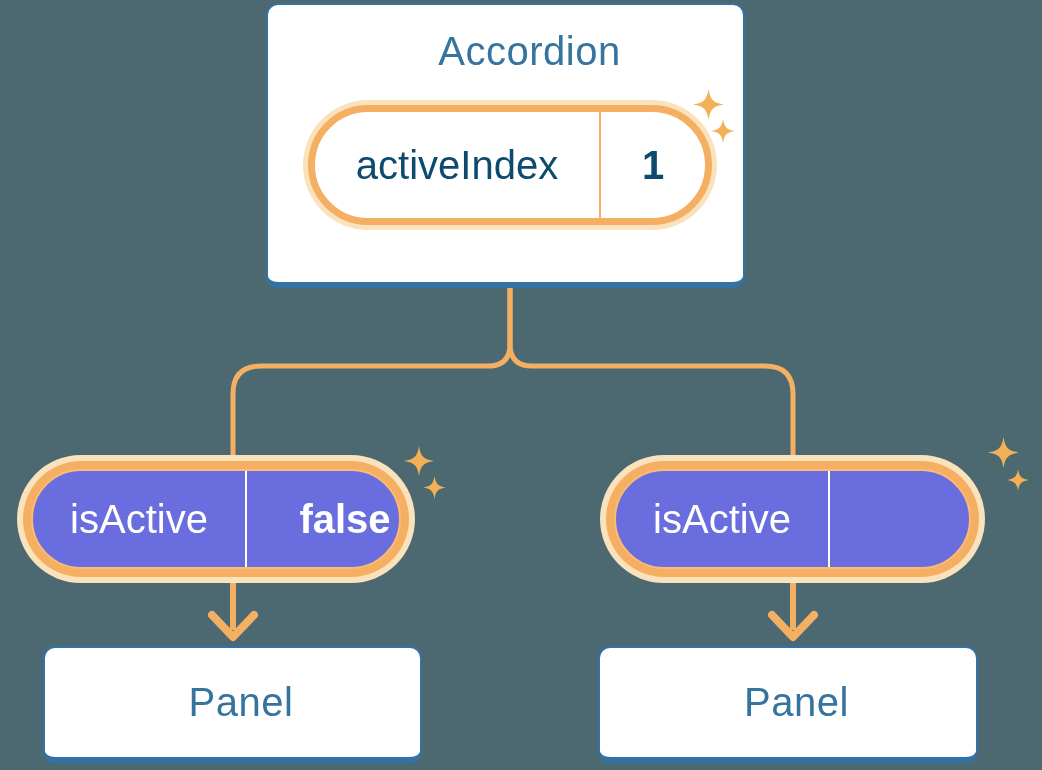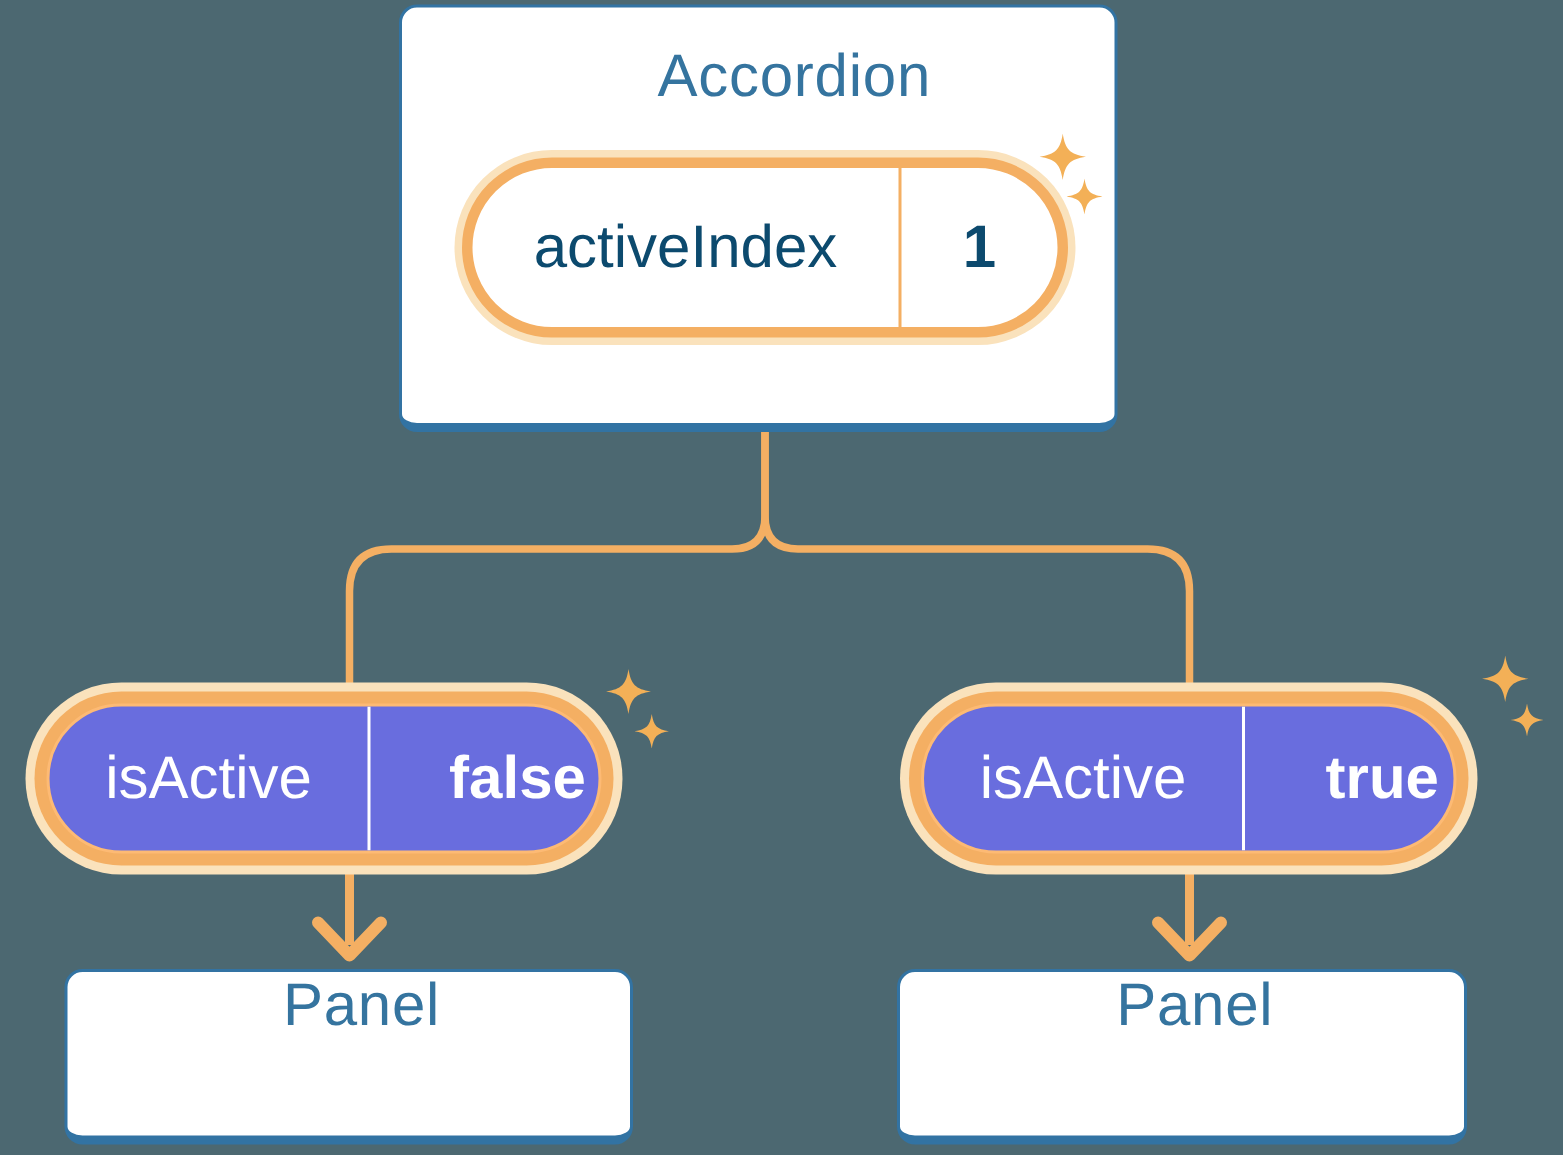--- a/index.html
+++ b/index.html
@@ -33,21 +33,21 @@
     color: #35749F;
     font-size: 40px;
     font-weight: 500;
     text-align: center;
     letter-spacing: 0.5px;
   }
   .accordion-card { left: 266px; top: 3px; width: 479px; height: 285px; padding-left: 48px; }
   .accordion-card .card-title { margin-top: 24px; }
   .panel-left  { left: 43px;  top: 646px; width: 379px; height: 117px; }
   .panel-right { left: 598px; top: 646px; width: 380px; height: 117px; }
-  .panel-card { display: flex; align-items: flex-start; justify-content: center; padding-left: 17px; }
+  .panel-card { display: flex; align-items: center; justify-content: center; padding-left: 17px; }
 
   
   .state-pill {
     position: absolute;
     left: 40px; top: 100px;
     width: 404px; height: 120px;
     box-sizing: border-box;
     background: #ffffff;
     border: 7px solid #F4AF63;
     box-shadow: 0 0 0 5px #FAE2BC;
@@ -143,21 +143,20 @@
   </div>
   <div class="sparkle" style="left:423px; top:476px;">
     <svg width="23" height="23" viewBox="0 0 24 24">
         <path d="M12 0C13.3 8.3 15.7 10.7 24 12C15.7 13.3 13.3 15.7 12 24C10.7 15.7 8.3 13.3 0 12C8.3 10.7 10.7 8.3 12 0Z" fill="#F3B057"></path>
       </svg>
   </div>
 
   <div class="prop-pill prop-pill-right">
     <div class="cell key">isActive</div>
     <div class="divider"></div>
-    <div class="cell value">true</div>
   </div>
   <div class="sparkle" style="left:988px; top:437px;">
     <svg width="31" height="31" viewBox="0 0 24 24">
         <path d="M12 0C13.3 8.3 15.7 10.7 24 12C15.7 13.3 13.3 15.7 12 24C10.7 15.7 8.3 13.3 0 12C8.3 10.7 10.7 8.3 12 0Z" fill="#F3B057"></path>
       </svg>
   </div>
   <div class="sparkle" style="left:1007px; top:469px;">
     <svg width="22" height="22" viewBox="0 0 24 24">
         <path d="M12 0C13.3 8.3 15.7 10.7 24 12C15.7 13.3 13.3 15.7 12 24C10.7 15.7 8.3 13.3 0 12C8.3 10.7 10.7 8.3 12 0Z" fill="#F3B057"></path>
       </svg>

